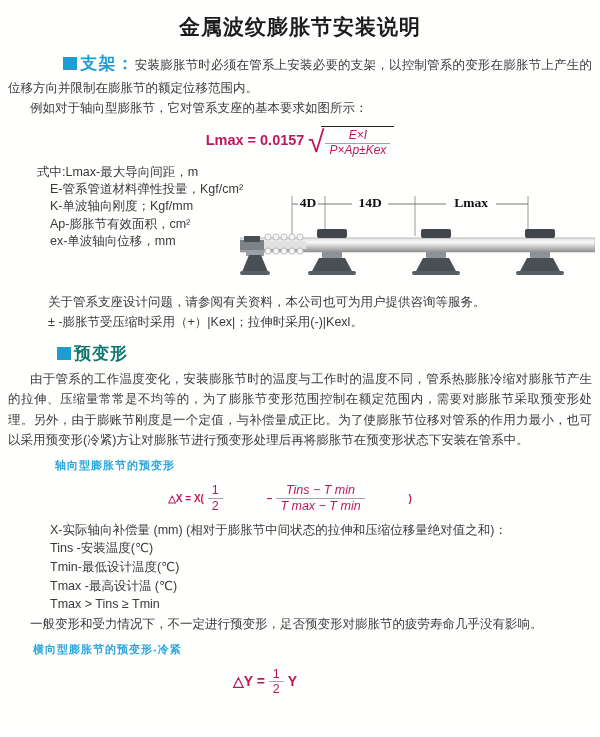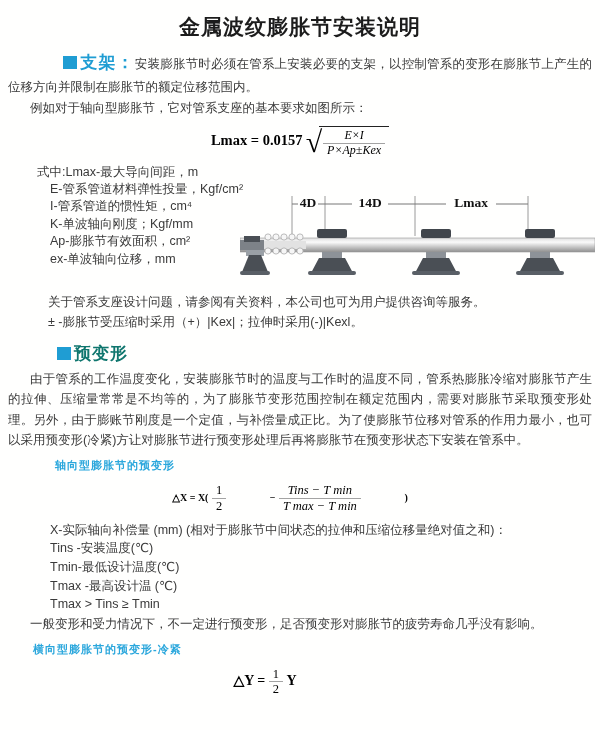--- a/index.html
+++ b/index.html
@@ -15,43 +15,43 @@
     color:#3a3a3a;
   }
   h1.title{
     margin:0;padding-top:13px;
     text-align:center;
     font-size:21px;
     color:#1c1c1c;
     letter-spacing:1px;
   }
   p{margin:0;line-height:1.62;text-align:justify;}
-  .intro{margin-top:9px;text-indent:55px;font-family:Liberation Mono, monospace;}
+  .intro{margin-top:9px;text-indent:55px;}
   .indent{text-indent:22px;}
   .sq{
     display:inline-block;width:14px;height:13px;
     background:#1f9dd3;margin-right:3px;vertical-align:-1px;
   }
   .sec-head-inline{
     font-size:17px;font-weight:bold;color:#1f9dd3;letter-spacing:1px;
   }
   .sec-head{
     margin:10px 0 4px 49px;
     font-size:17px;font-weight:bold;color:#0f766e;letter-spacing:1px;
   }
   .sub-head{
     font-size:11px;font-weight:bold;color:#2ba7dc;letter-spacing:1px;
   }
   .sub-head.axial{margin:8px 0 2px 47px;}
   .sub-head.lateral{margin:8px 0 0 25px;}
 
   
   .formula{
-    font-family:Liberation Serif, serif;
-    color:#000000;text-align:center;
+    font-family:Liberation Sans, sans-serif;
+    color:#be185d;text-align:center;
   }
   .formula-1{margin:8px 0 6px 0;}
   .f-bold{font-weight:bold;font-size:14.5px;}
   .radical{font-size:30px;font-weight:normal;vertical-align:middle;line-height:0;}
   .radicand{
     display:inline-block;vertical-align:middle;
     border-top:1.6px solid #222;margin-left:-3px;padding:2px 4px 0 4px;
   }
   .frac{display:inline-block;vertical-align:middle;text-align:center;line-height:1.15;}
   .frac .top{display:block;border-bottom:1px solid #a3a3a3;padding:0 4px;}
@@ -86,21 +86,20 @@
 
   <div class="formula formula-1">
     <span class="f-bold">Lmax = 0.0157</span>
     <span class="radical">√</span><span class="radicand"><span class="frac"><span class="top">E×I</span><span class="bot">P×Ap±Kex</span></span></span>
   </div>
 
   <div class="defs-zone">
     <div class="defs">
       <div class="line first">式中:Lmax-最大导向间距，m</div>
       <div class="line">E-管系管道材料弹性投量，Kgf/cm²</div>
-      <div class="line">I-管系管道的惯性矩，cm⁴</div>
       <div class="line">K-单波轴向刚度；Kgf/mm</div>
       <div class="line">Ap-膨胀节有效面积，cm²</div>
       <div class="line">ex-单波轴向位移，mm</div>
     </div>
 
     <svg class="diagram" viewBox="0 0 355 97" width="355" height="97" xmlns="http://www.w3.org/2000/svg">
       <defs>
         <linearGradient id="pipeGrad" x1="0" y1="0" x2="0" y2="1">
           <stop offset="0" stop-color="#dedede"></stop>
           <stop offset="0.3" stop-color="#fafafa"></stop>

